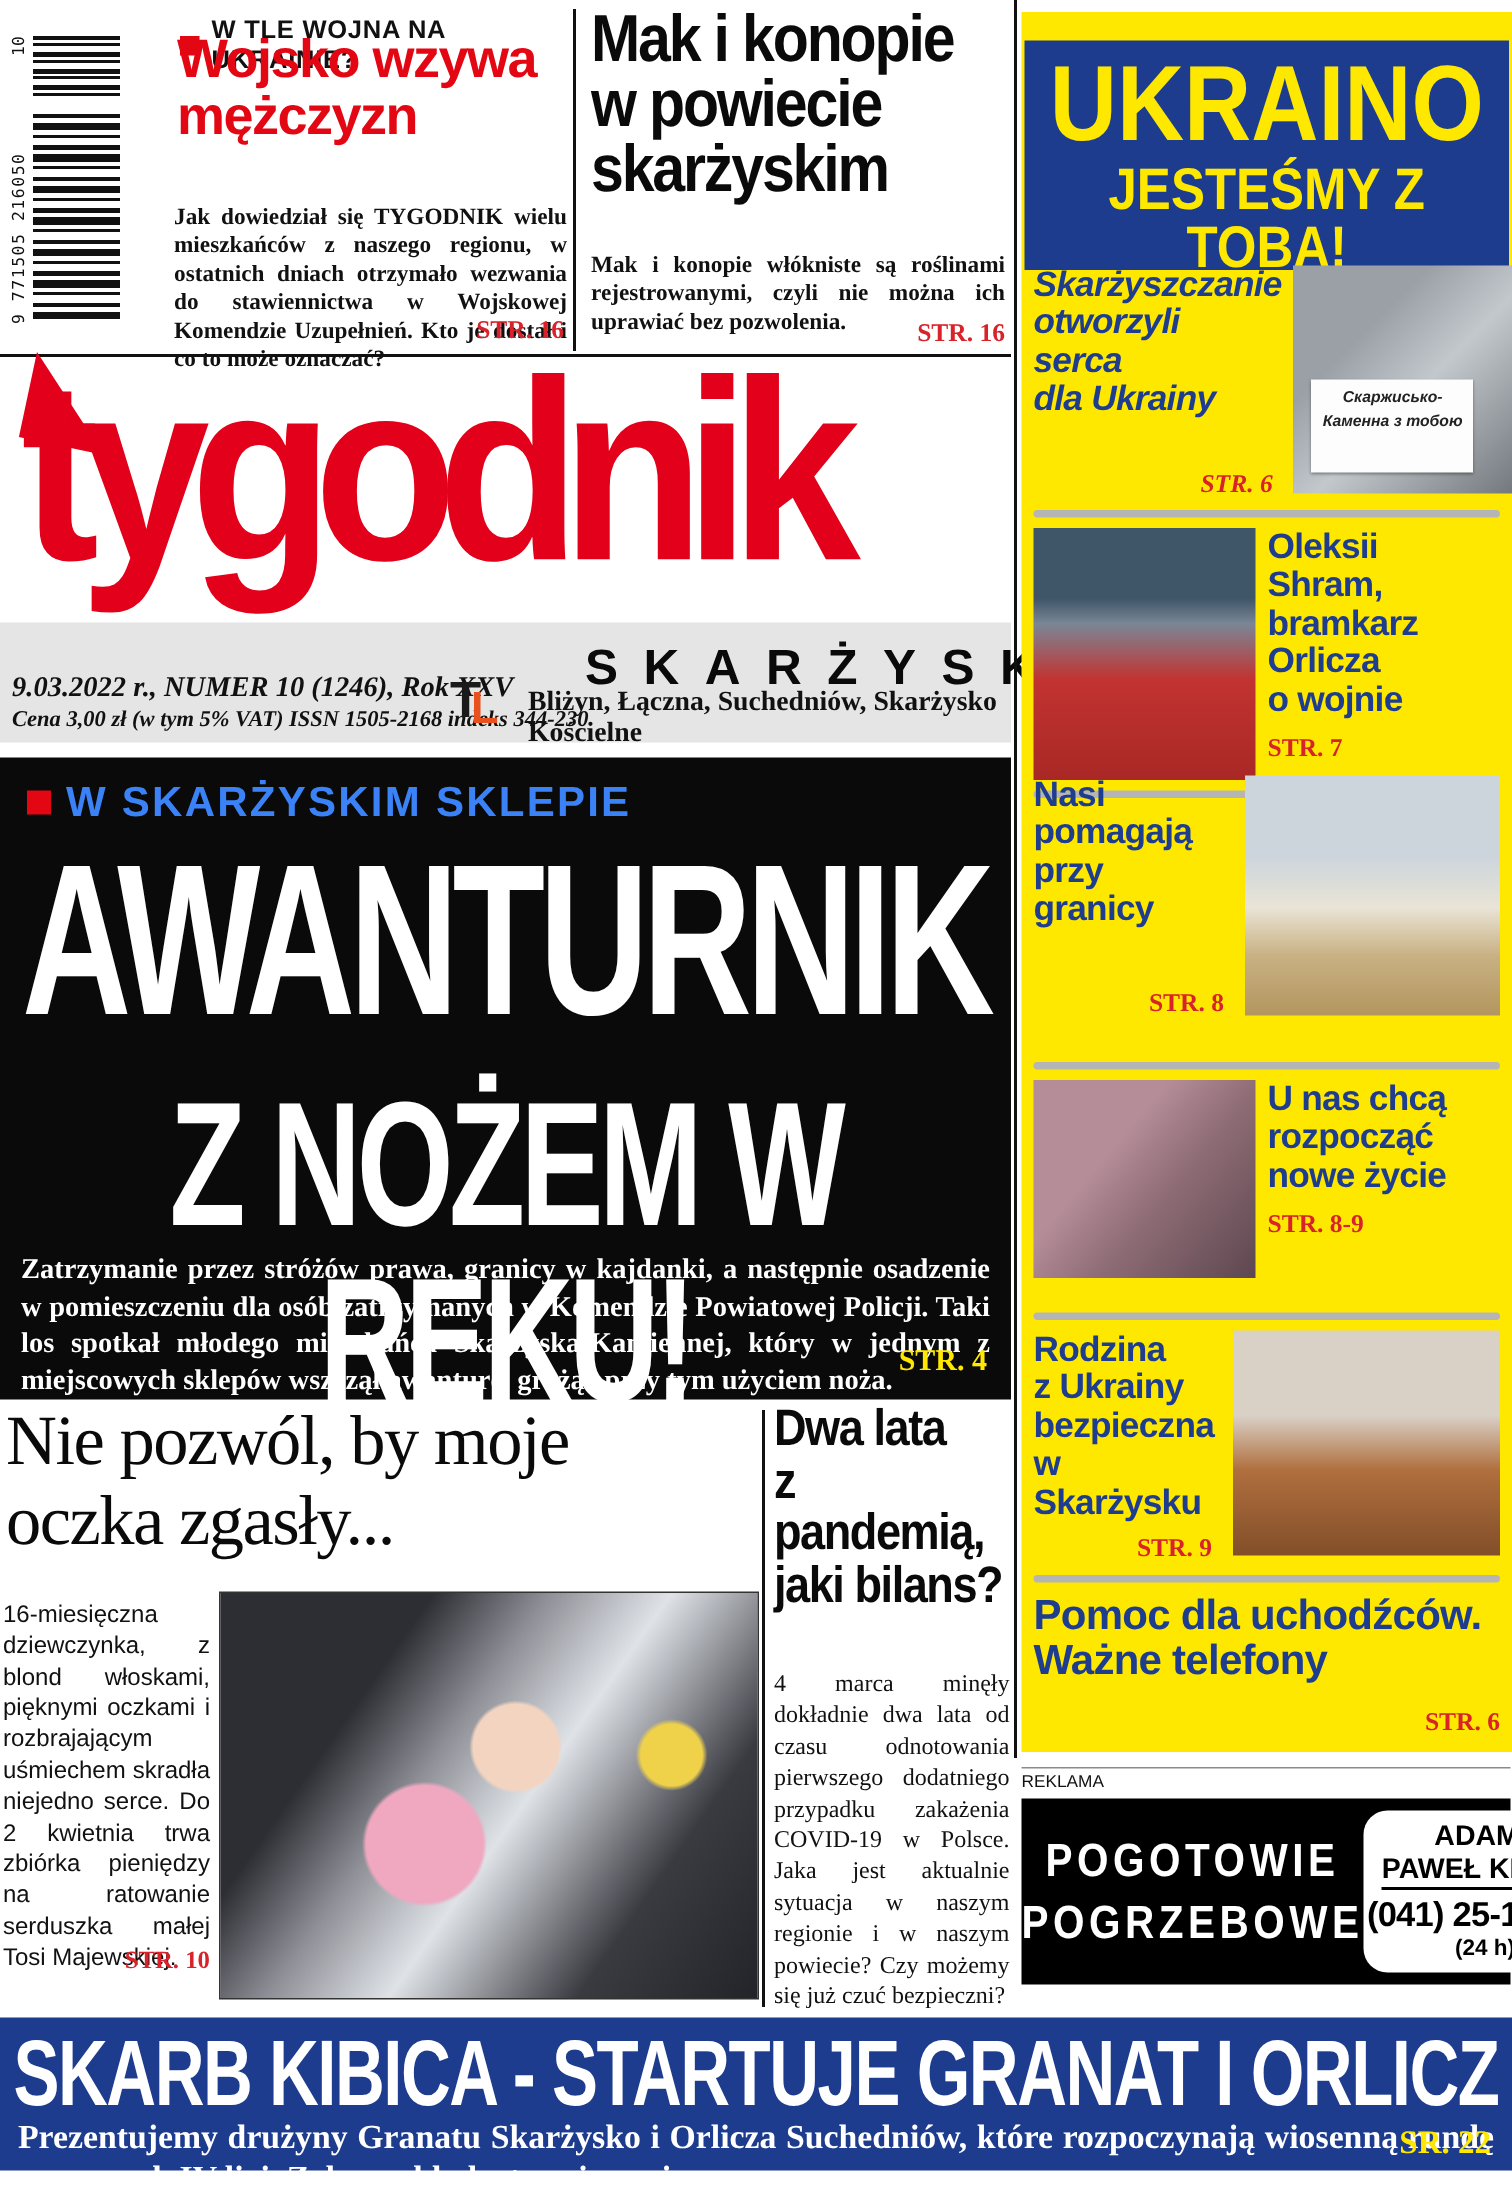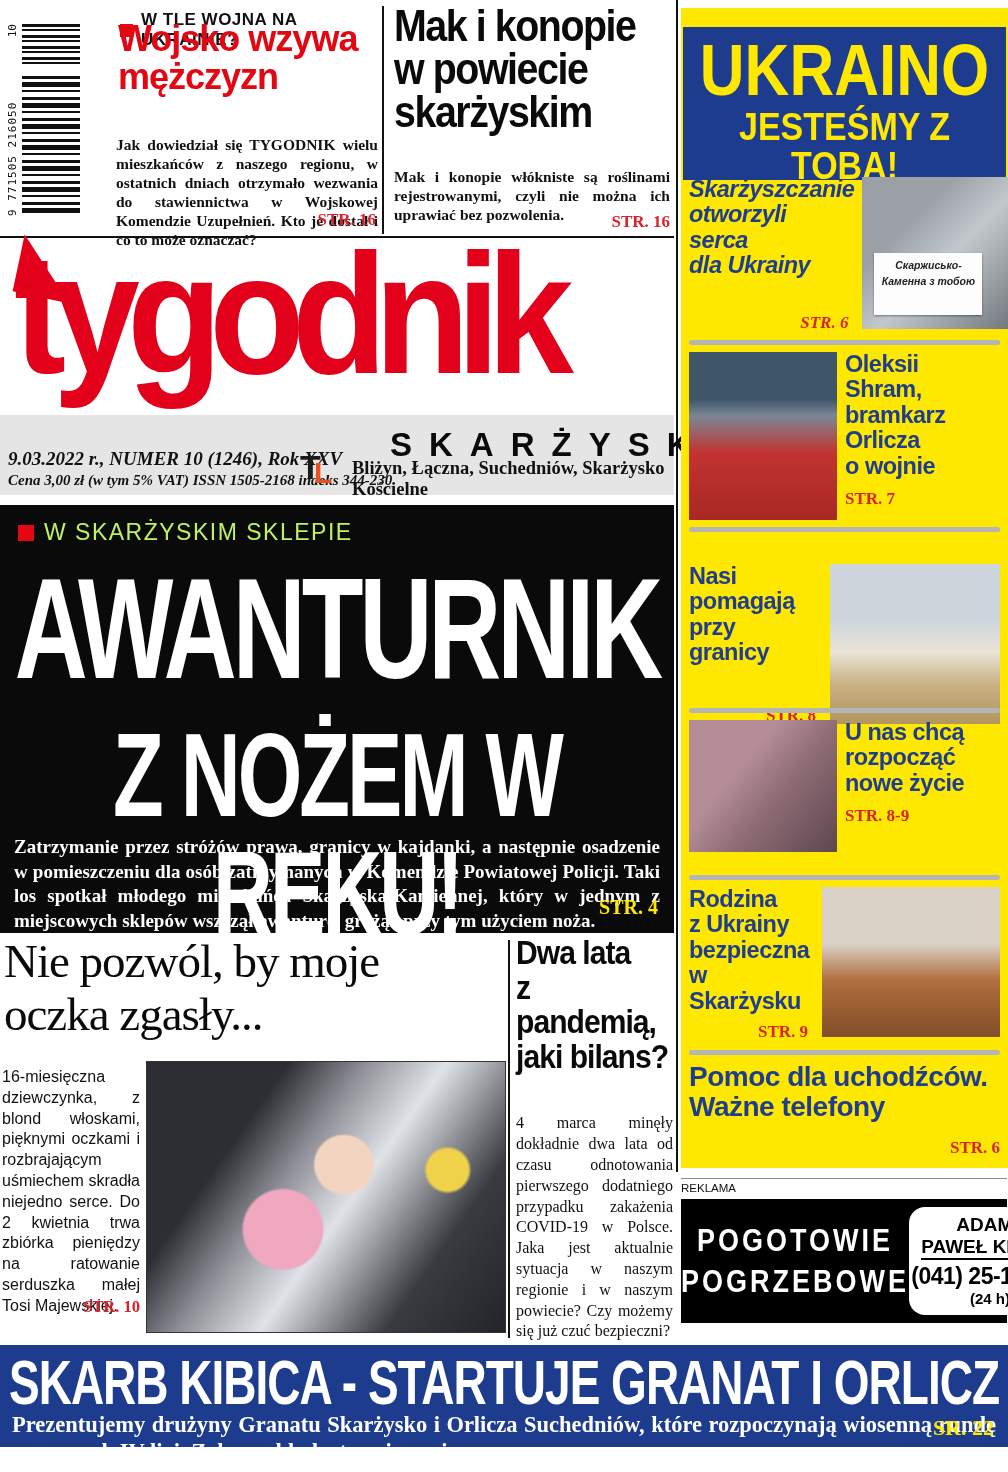--- a/index.html
+++ b/index.html
@@ -53,21 +53,21 @@
   .tl-logo{position:absolute;left:300px;top:208px;width:40px;height:40px;font-weight:700;}
   .tl-t{position:absolute;left:0;top:0;font-size:34px;color:#1a1a1a;}
   .tl-l{position:absolute;left:14px;top:8px;font-size:30px;color:#e8501e;}
   #mh-coverage{position:absolute;left:352px;top:218px;width:318px;font-family:"Liberation Serif",serif;
                font-weight:700;font-size:18.5px;color:#111;}
 
   
   #black-box{position:absolute;left:0;top:505px;width:674px;height:428px;background:#0a0a0a;}
   .bb-kicker{position:absolute;left:18px;top:14px;display:flex;align-items:center;gap:10px;}
   .bb-kicker .red-sq{width:16px;height:16px;}
-  .bb-kicker-txt{color:#bef264;font-weight:400;font-size:23px;letter-spacing:1.5px;}
+  .bb-kicker-txt{color:#3b82f6;font-weight:700;font-size:28px;letter-spacing:1.5px;}
   #bb-h1{position:absolute;left:0;top:52px;width:674px;text-align:center;color:#fff;font-weight:700;
          font-size:101px;letter-spacing:-4px;line-height:1;transform:scaleY(1.42);transform-origin:center top;}
   #bb-h2{position:absolute;left:0;top:212px;width:674px;text-align:center;color:#fff;font-weight:700;
          font-size:83px;letter-spacing:-3px;line-height:1;transform:scaleY(1.42);transform-origin:center top;}
   #bb-lede{position:absolute;left:14px;top:330px;width:646px;color:#fff;font-family:"Liberation Serif",serif;
            font-weight:700;font-size:19px;line-height:1.3;text-align:justify;}
   #bb-ref{position:absolute;right:16px;bottom:14px;color:#ffe800;font-family:"Liberation Serif",serif;
           font-weight:700;font-size:20px;}
 
   
@@ -247,21 +247,21 @@
       <div class="sb-txt">
         <div class="sb-h preline">Oleksii Shram,
 bramkarz
 Orlicza
 o wojnie</div>
         <div class="sb-ref ref la">STR. 7</div>
       </div>
     </div>
     <div class="sb-sep" style="top:519px;"></div>
 
-    <div class="sb-item" style="top:552px;height:170px;">
+    <div class="sb-item" style="top:505px;height:170px;">
       <div class="sb-txt">
         <div class="sb-h preline">Nasi
 pomagają
 przy
 granicy</div>
         <div class="sb-ref ref ra">STR. 8</div>
       </div>
       <div class="sb-photo ph3"></div>
     </div>
     <div class="sb-sep" style="top:700px;"></div>

